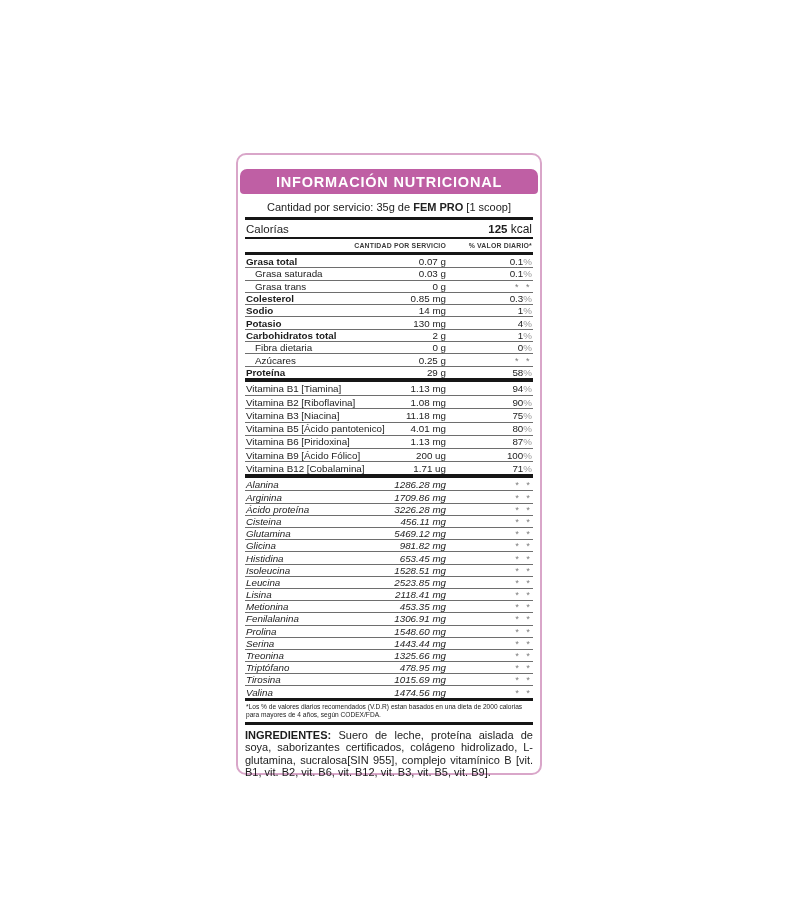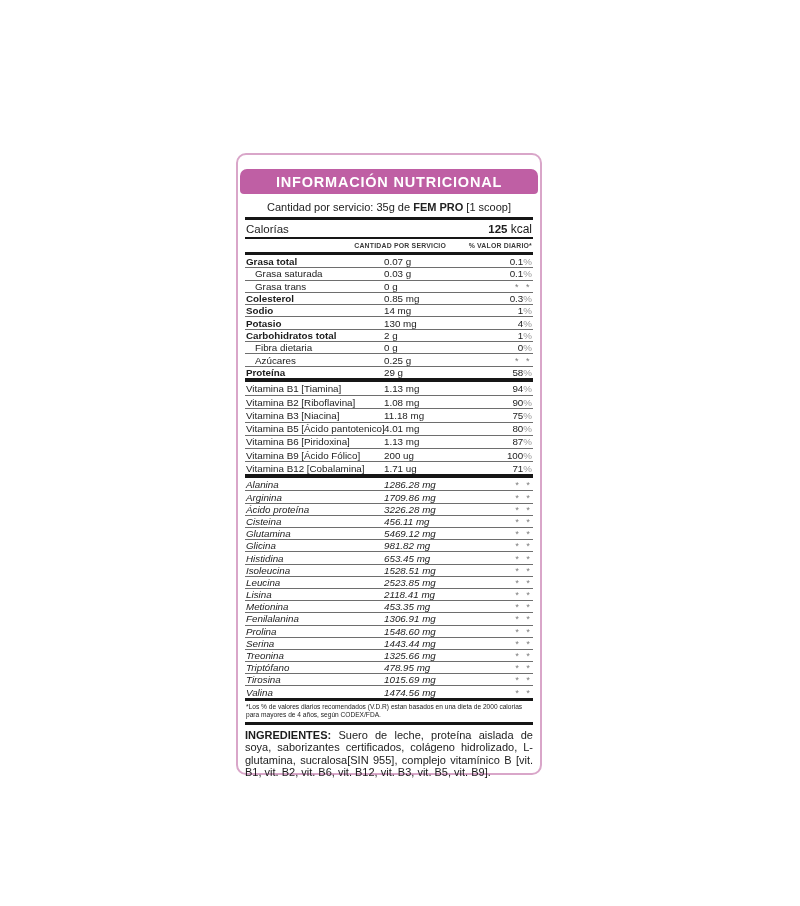--- a/index.html
+++ b/index.html
@@ -40,21 +40,21 @@
   .h-pct{width:86px;text-align:right;}
   .section{}
   .row{
     display:flex;align-items:center;height:12.3px;font-size:9.8px;
     border-top:1px solid #6e6e6e;padding:0 1px;
   }
   .section .row:first-child{border-top:none;}
   #vitamins .row{height:13.2px;}
   #aminos .row{height:12.2px;font-style:italic;}
   .row .n{flex:1;white-space:nowrap;min-width:0;}
-  .row .a{width:62px;flex-shrink:0;white-space:nowrap;}
+  .row .a{width:62px;text-align:right;flex-shrink:0;white-space:nowrap;}
   .row .p{width:86px;text-align:right;flex-shrink:0;white-space:nowrap;}
   .row.bold .n{font-weight:bold;}
   .row.indent .n{padding-left:9px;}
   .sym{color:var(--muted);}
   .stars{color:#7a7a7a;letter-spacing:2.5px;font-size:9px;}
   .hbar{height:4px;background:var(--ink);}
   .hbar.thin{height:3px;}
   .footnote{font-size:6.6px;line-height:8.2px;color:#222;padding:2px 1px 3px;}
   .ingredients{font-size:11px;line-height:12.4px;text-align:justify;padding:4px 0 0;color:#1c1c1c;}
   .ingredients b{font-weight:bold;}

